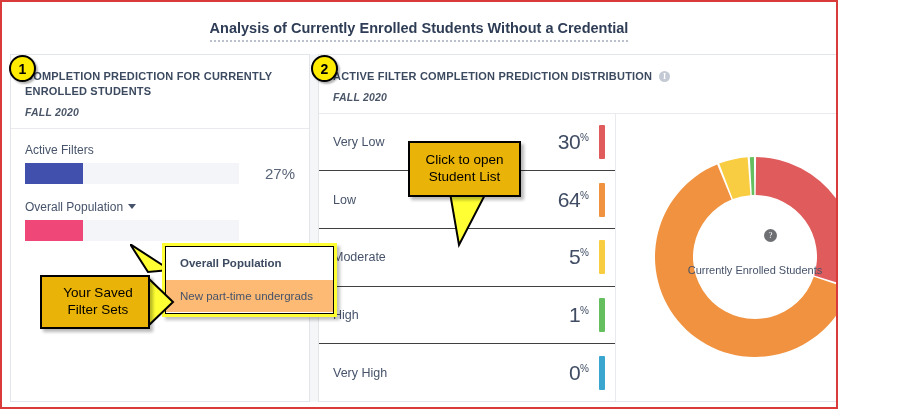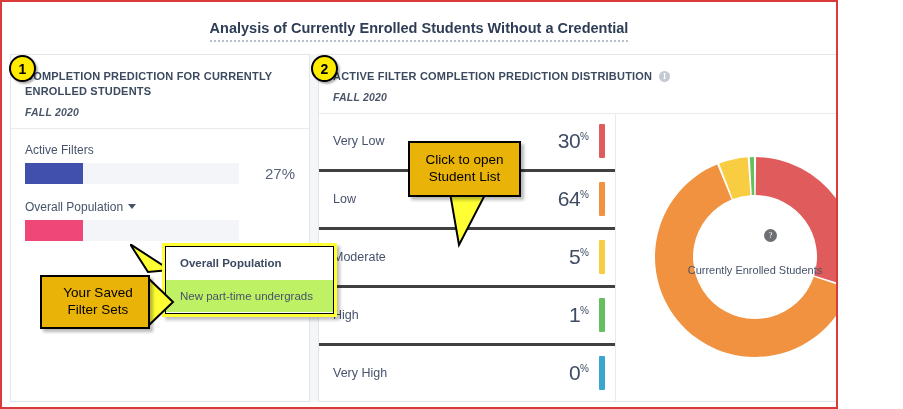--- a/index.html
+++ b/index.html
@@ -97,21 +97,21 @@
 
   
   .rp-body { flex: 1; display: flex; }
   .rows-col {
     width: 297px; border-right: 1px solid #e8eaee;
     display: flex; flex-direction: column;
   }
   .dist-row {
     flex: 1; display: flex; align-items: center;
     padding: 0 10px 0 14px;
-    border-bottom: 3px solid #404040;
+    border-bottom: 1px solid #404040;
   }
   .dist-row:last-child { border-bottom: none; }
   .dr-label { flex: 1; font-size: 12.5px; color: #46536a; }
   .dr-val {
     font-size: 21px; color: #3f4c63; font-weight: normal;
     letter-spacing: -.5px;
   }
   .dr-val sup { font-size: 10px; vertical-align: super; letter-spacing: 0; }
   .dr-swatch { width: 6px; height: 34px; margin-left: 10px; border-radius: 1px; }
 
@@ -189,21 +189,21 @@
   #dropdown {
     border: 1px solid #000000;
     background: #ffffff;
   }
   .dd-item {
     padding: 10px 14px;
     font-size: 11.5px; color: #46536a;
     border-bottom: 1px solid #ffffff;
   }
   .dd-item.sel { font-weight: bold; color: #3c4a60; }
-  .dd-item.hov { background: #bef264; }
+  .dd-item.hov { background: #fdba74; }
 
   .dd-tail {
     position: absolute; z-index: 47;
     left: 128px; top: 242px;
   }
 </style>
 </head>
 <body>
 
 <div id="screen" style="border-color: rgb(217, 59, 59);">

